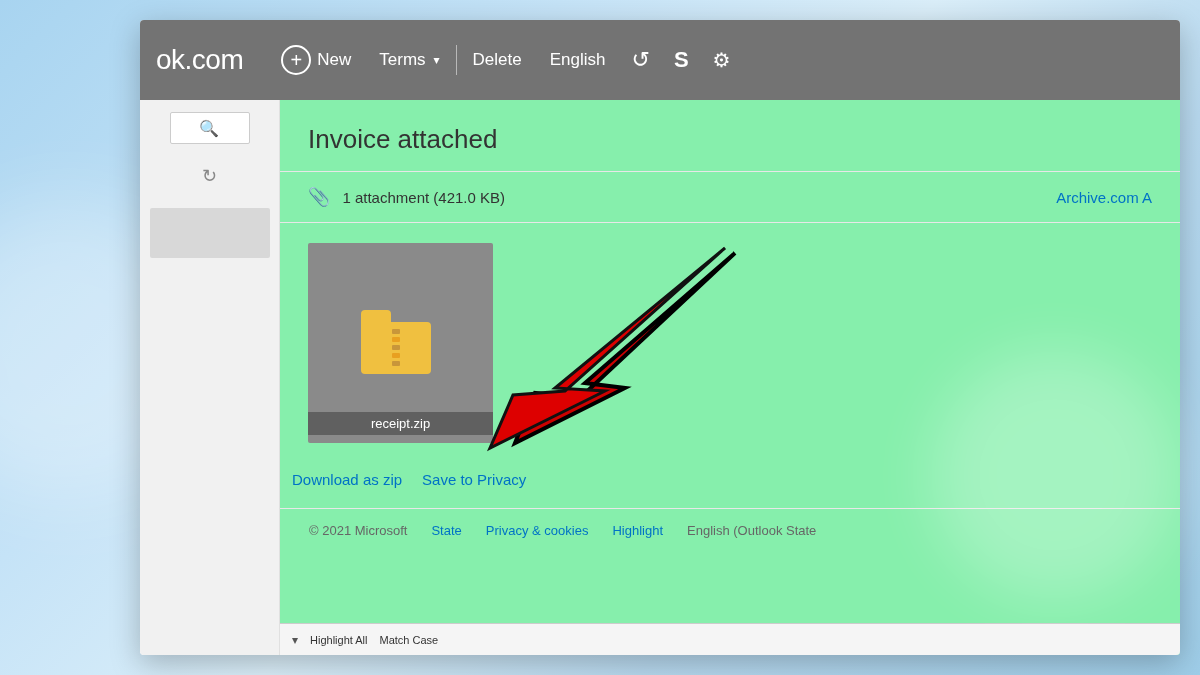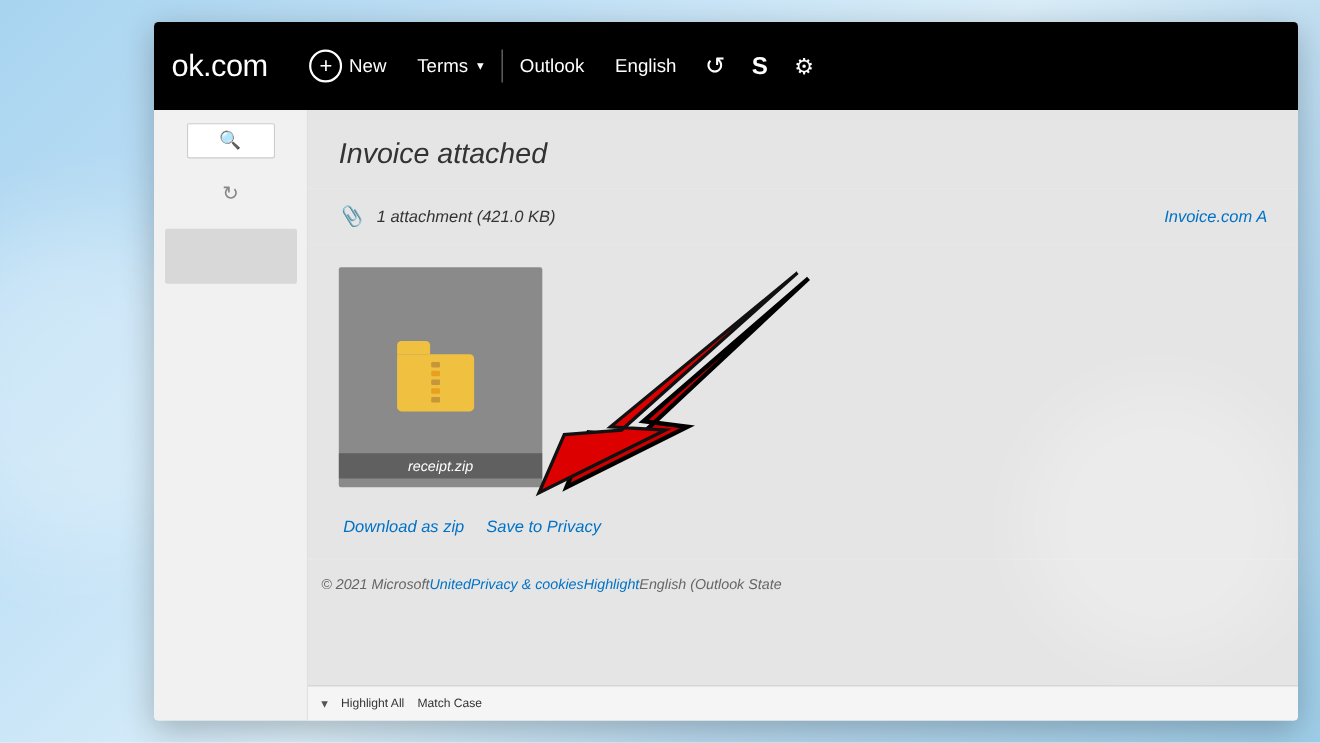--- a/index.html
+++ b/index.html
@@ -41,21 +41,21 @@
       background: #fff;
       border-radius: 4px;
       box-shadow: 0 8px 30px rgba(0,0,0,0.25);
       overflow: hidden;
       display: flex;
       flex-direction: column;
     }
 
     
     .toolbar {
-      background: #000000;
+      background: #737373;
       height: 80px;
       display: flex;
       align-items: center;
       padding: 0 16px;
       gap: 0;
       flex-shrink: 0;
     }
 
     .brand-text {
       color: white;
@@ -154,22 +154,21 @@
       height: 50px;
       background: #d8d8d8;
       border-radius: 2px;
     }
 
     
     .email-content {
       flex: 1;
       padding: 0;
       overflow-y: auto;
-      background: #e5e5e5;
-      font-style: italic;
+      background: #86efac;
     }
 
     .email-subject {
       font-size: 26px;
       font-weight: 300;
       color: #333;
       padding: 24px 28px 16px 28px;
       border-bottom: 1px solid #e8e8e8;
     }
 
@@ -277,34 +276,34 @@
       left: 320px;
       width: 350px;
       height: 220px;
       pointer-events: none;
     }
 
     .download-links {
       display: flex;
       gap: 20px;
       padding: 8px 28px 20px 12px;
-      margin-left: 20px;
     }
 
     .download-link {
       color: #0072c6;
       font-size: 15px;
       cursor: pointer;
       text-decoration: none;
     }
 
     .email-footer {
       border-top: 1px solid #e8e8e8;
-      padding: 14px 12px;
-      display: flex;
+      padding: 14px 29px;
+      display: flex;
+      gap: 24px;
       align-items: center;
       color: #666;
       font-size: 13px;
     }
 
     .footer-link {
       color: #0072c6;
       cursor: pointer;
       text-decoration: none;
     }
@@ -350,21 +349,21 @@
       <span>New</span>
     </button>
 
     <button class="toolbar-btn">
       <span>Terms</span>
       <span class="reply-chevron">▾</span>
     </button>
     <div class="toolbar-divider"></div>
 
     <button class="toolbar-btn">
-      <span>Outlook</span>
+      <span>Delete</span>
     </button>
 
     <button class="toolbar-btn">
       <span>English</span>
     </button>
 
     <span class="toolbar-icon" style="font-size:22px;">↺</span>
     <span class="toolbar-icon" style="font-size:22px; font-weight:bold;">S</span>
     <span class="toolbar-icon" style="font-size:20px;">⚙</span>
   </div>
@@ -378,21 +377,21 @@
       <div class="sidebar-refresh">↻</div>
       <div class="sidebar-list-item"></div>
     </div>
 
     <div class="email-content">
       <div class="email-subject">Invoice attached</div>
 
       <div class="attachment-bar">
         <span class="paperclip-icon">📎</span>
         <span class="attachment-info">1 attachment (421.0 KB)</span>
-        <a class="outlook-link">Invoice.com A</a>
+        <a class="outlook-link">Archive.com A</a>
       </div>
 
       <div class="attachment-preview-area" style="position:relative;">
         <div class="attachment-thumbnail">
 
           <div class="zip-icon">
             <div class="folder-tab"></div>
             <div class="folder-body">
               <div class="folder-zipper">
                 <div class="zip-strip"></div>
@@ -414,21 +413,21 @@
         </svg>
       </div>
 
       <div class="download-links">
         <a class="download-link">Download as zip</a>
         <a class="download-link">Save to Privacy</a>
       </div>
 
       <div class="email-footer">
         <span>© 2021 Microsoft</span>
-        <a class="footer-link">United</a>
+        <a class="footer-link">State</a>
         <a class="footer-link">Privacy &amp; cookies</a>
         <a class="footer-link">Highlight</a>
         <span>English (Outlook State</span>
       </div>
     </div>
   </div>
 
   <div class="find-bar">
     <span class="find-chevron">▾</span>
     <span class="find-label">Highlight All</span>

